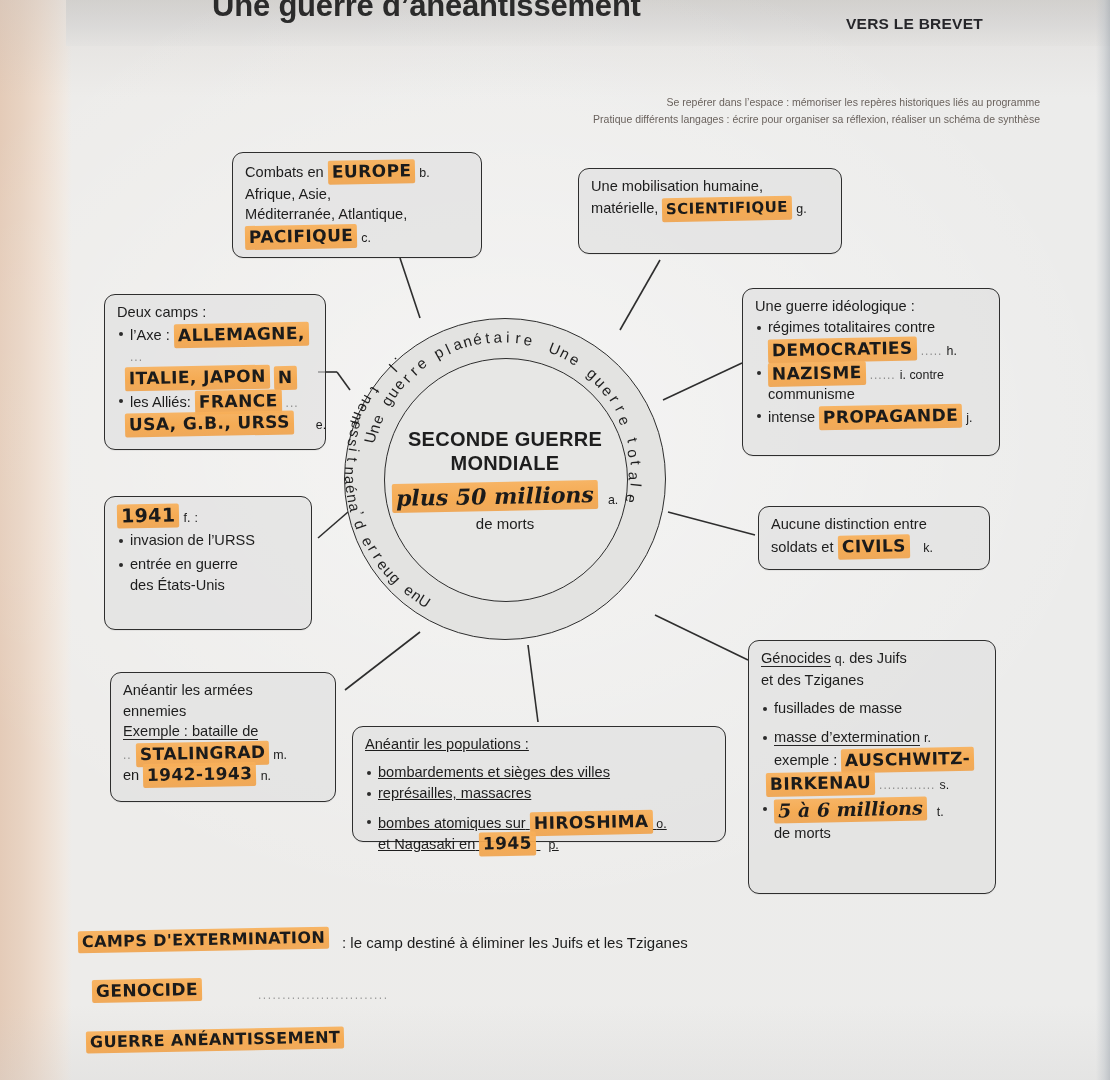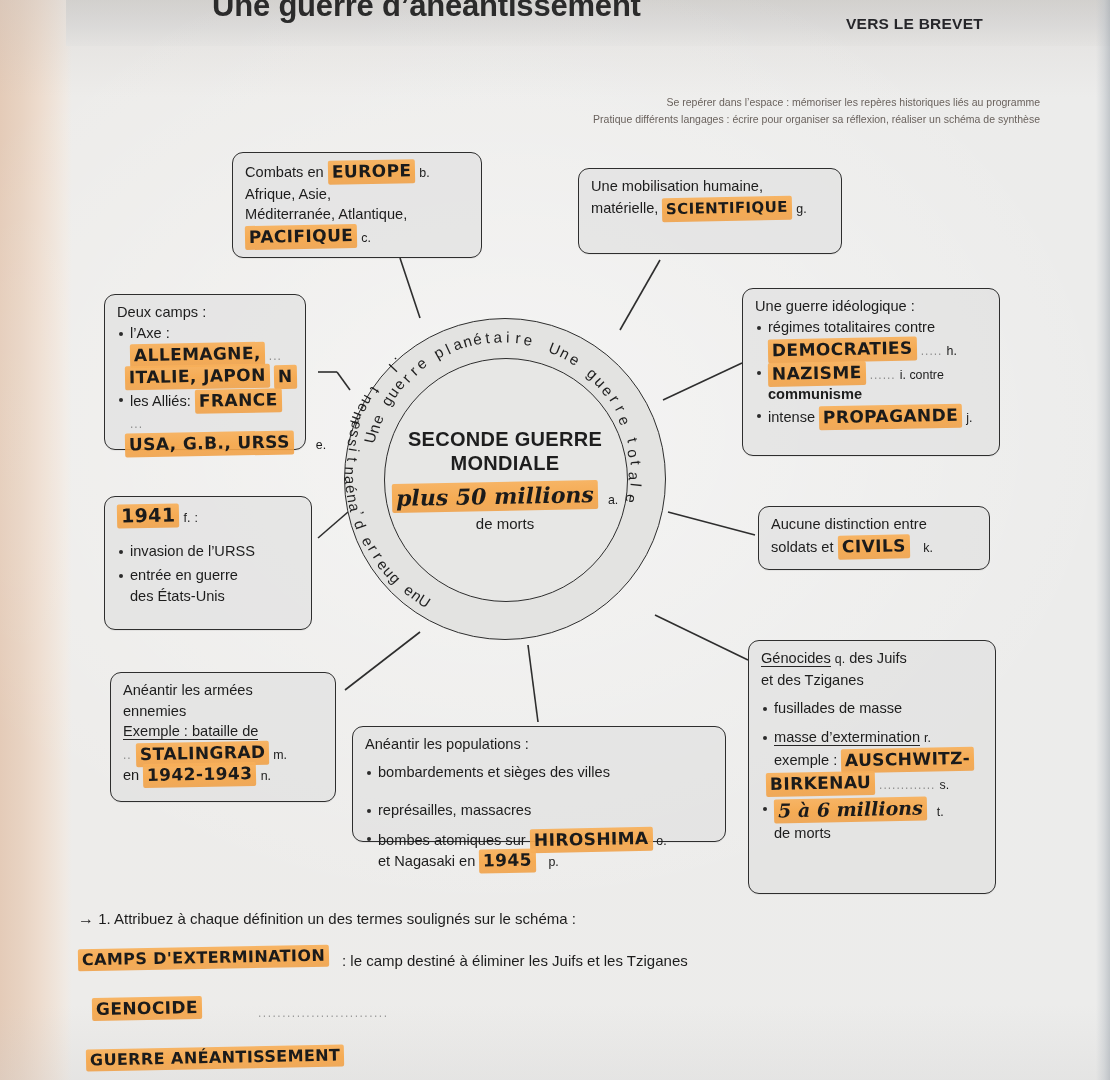--- a/index.html
+++ b/index.html
@@ -293,30 +293,30 @@
       <div style="margin-top:1px;">
         <span class="hw hl">DEMOCRATIES</span>
         <span class="dots">.....</span>
         <span class="lab">h.</span>
       </div>
     </div>
     <div class="bul">
       <span class="hw hl">NAZISME</span>
       <span class="dots">......</span>
       <span class="lab">i. contre</span>
-      <div style="margin-top:-1px;font-weight:bold;">communisme</div>
+      <div style="margin-top:-1px;">communisme</div>
     </div>
     <div class="bul">
       <span>intense</span>
       <span class="hw hl">PROPAGANDE</span>
       <span class="lab">j.</span>
     </div>
   </div>
 
-  <div class="box" id="bCamps" style="left:104px;top:294px;width:202px;height:156px;">
+  <div class="box" id="bCamps" style="left:104px;top:294px;width:222px;height:156px;">
     <div class="ln">Deux camps :</div>
     <div class="bul">
       <span>l’Axe :</span>
       <span class="hw hl">ALLEMAGNE,</span>
       <span class="dots">...</span>
     </div>
     <div style="margin-left:8px;margin-top:-2px;white-space:nowrap;">
       <span class="hw hl">ITALIE, JAPON</span>
       <span class="hw hl">N</span>
     </div>
@@ -330,21 +330,21 @@
       <span class="lab" style="margin-left:18px;">e.</span>
     </div>
   </div>
 
   <div class="box" id="b1941" style="left:104px;top:496px;width:208px;height:134px;">
     <div class="ln">
       <span class="hw hl" style="font-size:19px;">1941</span>
       <span class="lab">f.</span>
       <span class="lab">:</span>
     </div>
-    <div class="bul" style="margin-top:12px;">invasion de l’URSS</div>
+    <div class="bul" style="margin-top:1px;">invasion de l’URSS</div>
     <div class="bul" style="margin-top:4px;">
       <span>entrée en guerre</span>
       <div>des États-Unis</div>
     </div>
   </div>
 
   <div class="box" id="bCivils" style="left:758px;top:506px;width:232px;height:64px;">
     <div class="ln">Aucune distinction entre</div>
     <div class="ln">
       <span>soldats et</span>
@@ -364,24 +364,24 @@
       <span class="hw hl">STALINGRAD</span>
       <span class="lab">m.</span>
     </div>
     <div class="ln" style="margin-top:-2px;">
       <span>en</span>
       <span class="hw hl">1942-1943</span>
       <span class="lab">n.</span>
     </div>
   </div>
 
-  <div class="box" id="bPop" style="left:352px;top:726px;width:374px;height:116px;">
+  <div class="box" id="bPop" style="left:352px;top:726px;width:374px;height:116px;text-decoration:underline;">
     <div class="ln">Anéantir les populations :</div>
     <div class="bul" style="margin-top:7px;">bombardements et sièges des villes</div>
-    <div class="bul" style="margin-top:18px;">représailles, massacres</div>
+    <div class="bul" style="margin-top:1px;">représailles, massacres</div>
     <div class="bul" style="margin-top:7px;">
       <span>bombes atomiques sur</span>
       <span class="hw hl">HIROSHIMA</span>
       <span class="lab">o.</span>
       <div style="margin-top:-2px;">
         <span>et Nagasaki en</span>
         <span class="hw hl">1945</span>
         <span class="lab" style="margin-left:8px;">p.</span>
       </div>
     </div>
@@ -409,24 +409,20 @@
       </div>
     </div>
     <div class="bul" style="margin-top:3px;">
       <span class="hw cur hl" style="font-size:19px;">5 à 6 millions</span>
       <span class="lab" style="margin-left:6px;">t.</span>
       <div style="margin-top:0px;">de morts</div>
     </div>
   </div>
 
   <div id="exer">
-    <div id="q1">
-      <span class="arrow">→</span>
-      <span>1. Attribuez à chaque définition un des termes soulignés sur le schéma :</span>
-    </div>
 
     <div class="defrow">
       <span class="ans hw hl" style="font-size:16px;">CAMPS D'EXTERMINATION</span>
       <span class="txt" style="left:264px;">: le camp destiné à éliminer les Juifs et les Tziganes</span>
     </div>
 
     <div class="defrow">
       <span class="ans hw hl" style="font-size:17px;left:14px;">GENOCIDE</span>
       <span class="dsh" style="left:180px;">...........................</span>
     </div>

